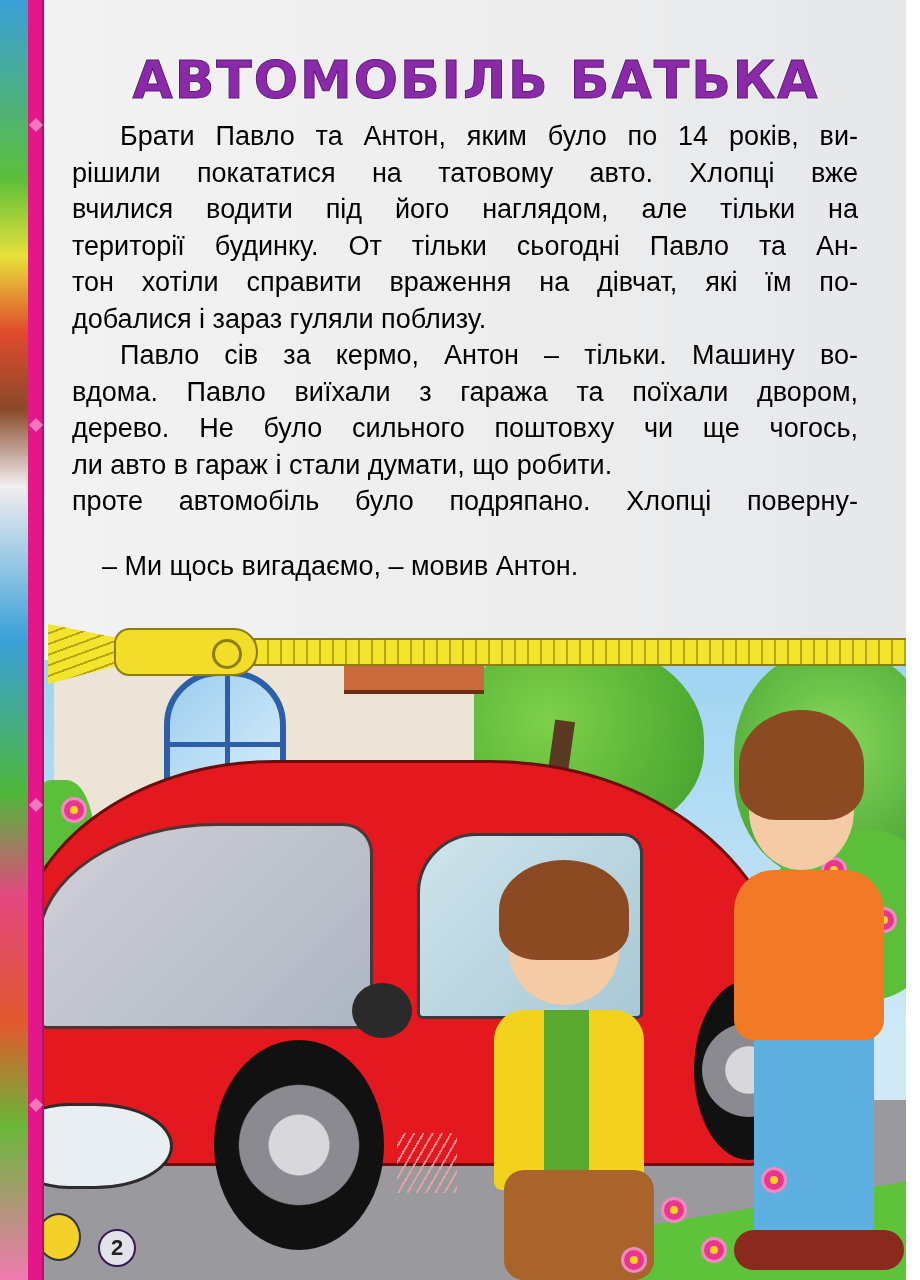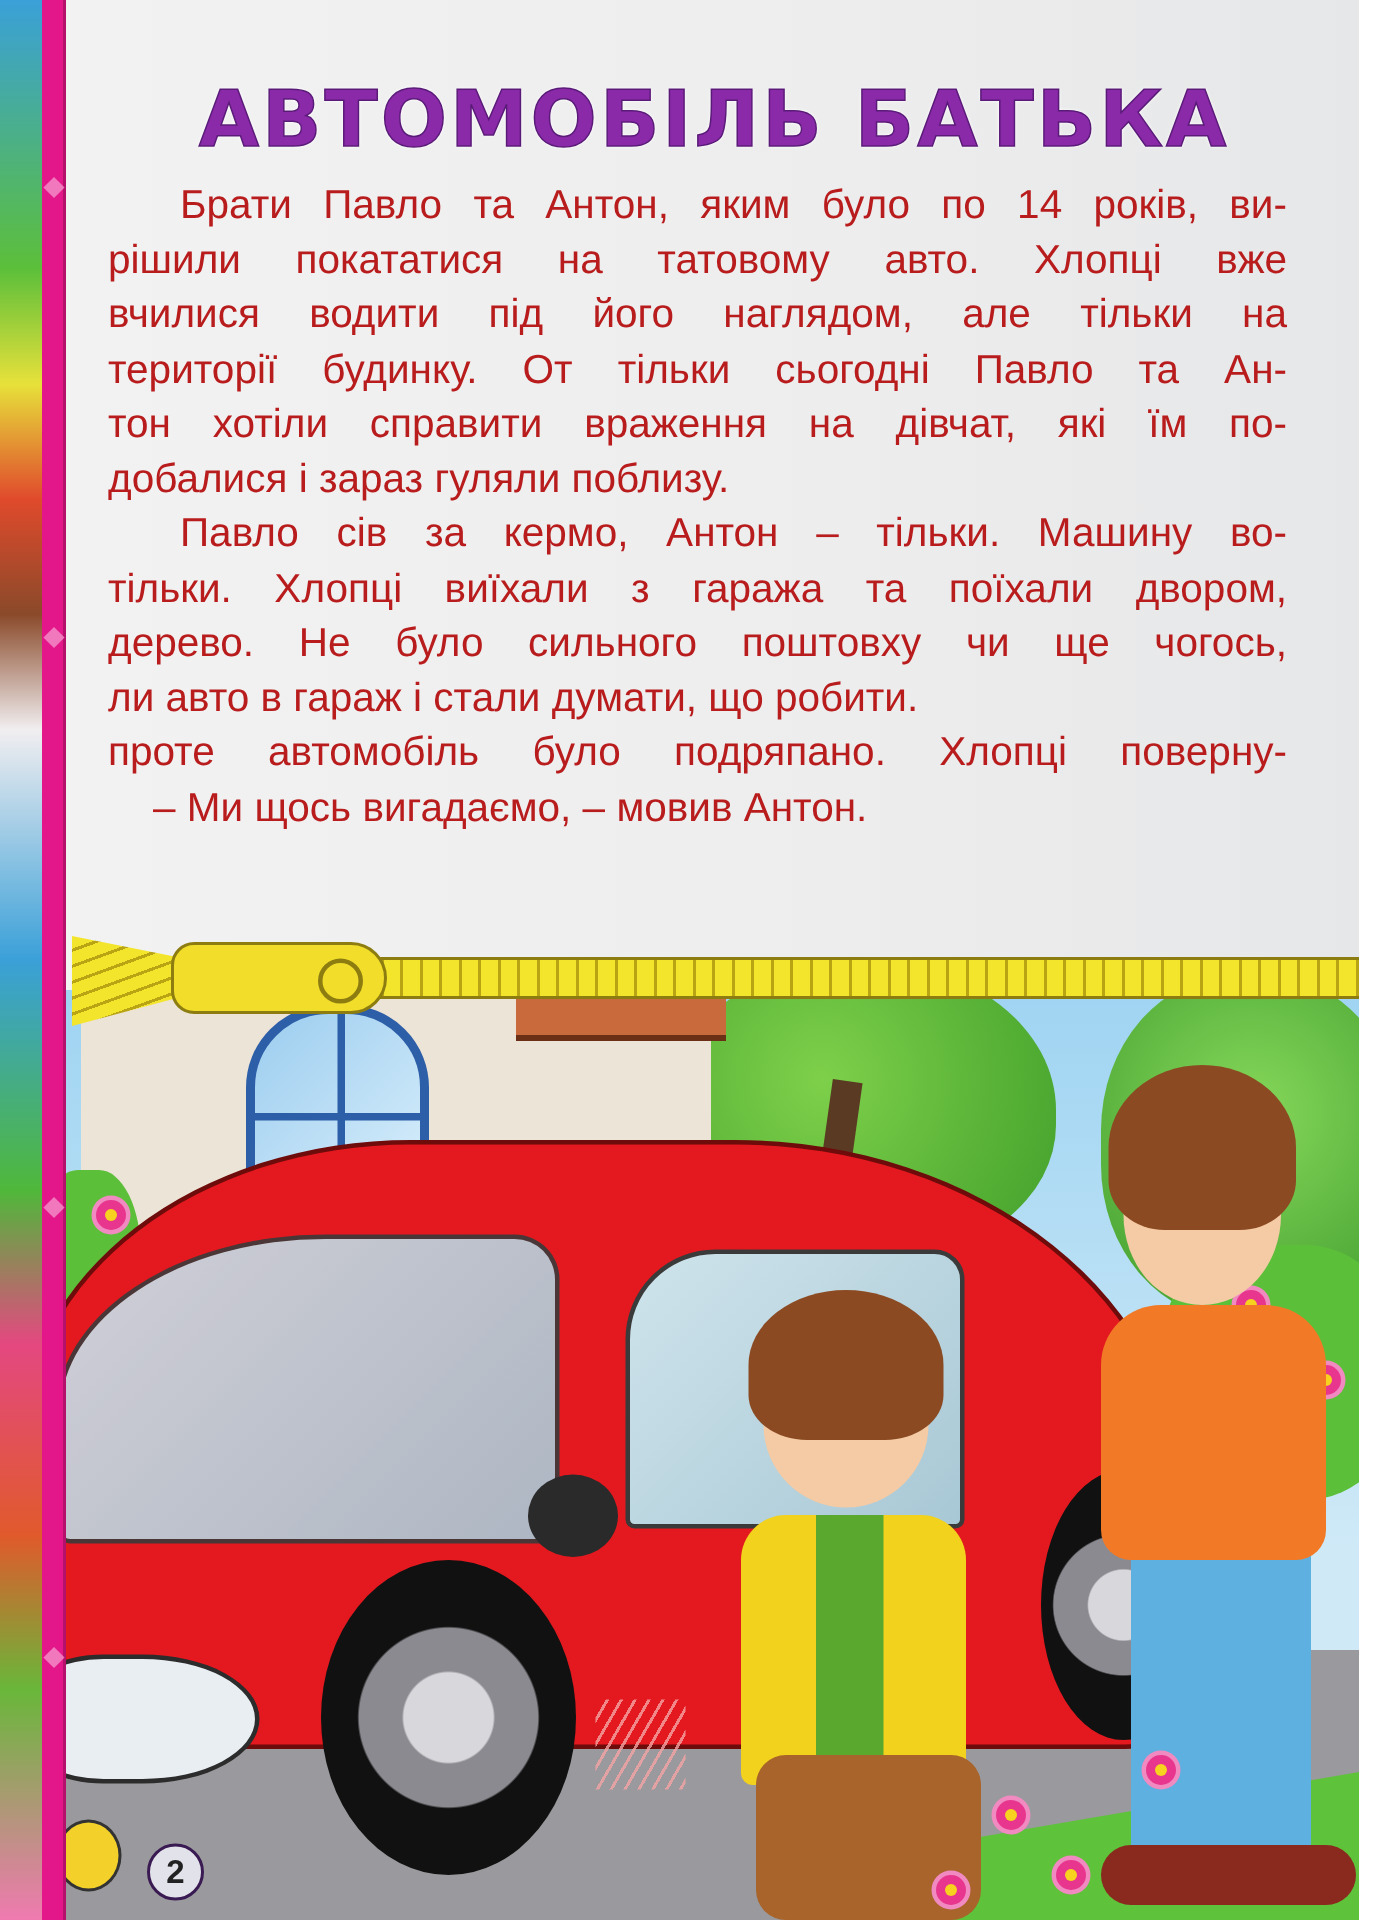--- a/index.html
+++ b/index.html
@@ -6,25 +6,25 @@
   body{width:920px;height:1280px;overflow:hidden;background:#fff;position:relative;font-family:"Liberation Sans",sans-serif;}
   .left-strip{position:absolute;left:0;top:0;width:28px;height:1280px;
     background:linear-gradient(180deg,#3aa0d8 0%,#5cbf3a 14%,#e7e13a 20%,#e04a2c 26%,#8a4a2a 32%,#f1eef0 38%,#3aa0d8 50%,#4fb83a 62%,#e44880 70%,#e05a2c 80%,#69b73a 88%,#f07ab0 100%);}
   .pink-band{position:absolute;left:28px;top:0;width:16px;height:1280px;background:#e3178a;
     box-shadow:inset -2px 0 0 #b5106c;}
   .pink-band .sparkle{position:absolute;left:3px;width:10px;height:10px;background:#f7a2d2;transform:rotate(45deg);opacity:.7;}
   .page{position:absolute;left:44px;top:0;width:864px;height:1280px;background:linear-gradient(90deg,#f2f2f2,#ededee 60%,#e6e7e8);}
   .right-edge{position:absolute;left:906px;top:0;width:14px;height:1280px;background:#fff;}
   .title{position:absolute;left:0;width:100%;top:50px;text-align:center;font-family:"DejaVu Sans",sans-serif;font-weight:bold;
     font-size:52px;letter-spacing:2px;color:#8a2aa8;-webkit-text-stroke:1px #5a1a78;text-shadow:0 0 2px #fff,0 0 3px #fff;}
-  .text{position:absolute;left:72px;top:118px;width:786px;font-size:27px;line-height:36.5px;color:#b91c1c;font-family:"Liberation Sans",sans-serif;}
+  .text{position:absolute;left:72px;top:118px;width:786px;font-size:27px;line-height:36.5px;color:#000000;font-family:"Liberation Sans",sans-serif;}
   .text .line{white-space:nowrap;display:block;text-align:justify;text-align-last:justify;}
   .text .line.last{text-align-last:left;}
   .text .line.indent{padding-left:48px;}
-  .text .line.dash{padding-left:30px;}
+  .text .line.dash{padding-left:30px;margin-top:28px;}
   .zipper{position:absolute;left:44px;top:624px;width:862px;height:44px;}
   .zipper .teeth{position:absolute;left:160px;right:0;top:14px;height:24px;
     background:repeating-linear-gradient(90deg,#f3e52b 0 11px,#b9a514 11px 13px);border-top:2px solid #8d7d10;border-bottom:2px solid #8d7d10;}
   .zipper .pull{position:absolute;left:70px;top:4px;width:140px;height:44px;background:#f1dd2a;border:2px solid #8d7d10;border-radius:18px 28px 28px 18px;}
   .zipper .pull .ring{position:absolute;right:14px;top:9px;width:24px;height:24px;border:3px solid #8d7d10;border-radius:50%;}
   .zipper .open{position:absolute;left:4px;top:0;width:90px;height:60px;
     background:repeating-linear-gradient(160deg,#f3e52b 0 8px,#b9a514 8px 10px);clip-path:polygon(0 0,100% 30%,100% 60%,0 100%);}
   .scene{position:absolute;left:44px;top:660px;width:862px;height:620px;overflow:hidden;background:linear-gradient(#9fd4f2,#cfe9f7 60%);}
   .house{position:absolute;left:10px;top:0;width:420px;height:260px;background:#ece4d6;}
   .roof{position:absolute;left:300px;top:0;width:140px;height:30px;background:#c96a3c;border-bottom:4px solid #6b2f16;}
@@ -82,21 +82,21 @@
 <div class="right-edge"></div>
 
 <div class="text">
   <span class="line indent">Брати Павло та Антон, яким було по 14 років, ви-</span>
   <span class="line">рішили покататися на татовому авто. Хлопці вже</span>
   <span class="line">вчилися водити під його наглядом, але тільки на</span>
   <span class="line">території будинку. От тільки сьогодні Павло та Ан-</span>
   <span class="line">тон хотіли справити враження на дівчат, які їм по-</span>
   <span class="line last">добалися і зараз гуляли поблизу.</span>
   <span class="line indent">Павло сів за кермо, Антон – тільки. Машину во-</span>
-  <span class="line">тільки. Хлопці виїхали з гаража та поїхали двором,</span>
+  <span class="line">вдома. Павло виїхали з гаража та поїхали двором,</span>
   <span class="line">дерево. Не було сильного поштовху чи ще чогось,</span>
   <span class="line last">ли авто в гараж і стали думати, що робити.</span>
   <span class="line">проте автомобіль було подряпано. Хлопці поверну-</span>
   <span class="line last dash">– Ми щось вигадаємо, – мовив Антон.</span>
 </div>
 
 <div class="scene">
   <div class="tree2"></div>
   <div class="tree"></div>
   <div class="trunk"></div>

